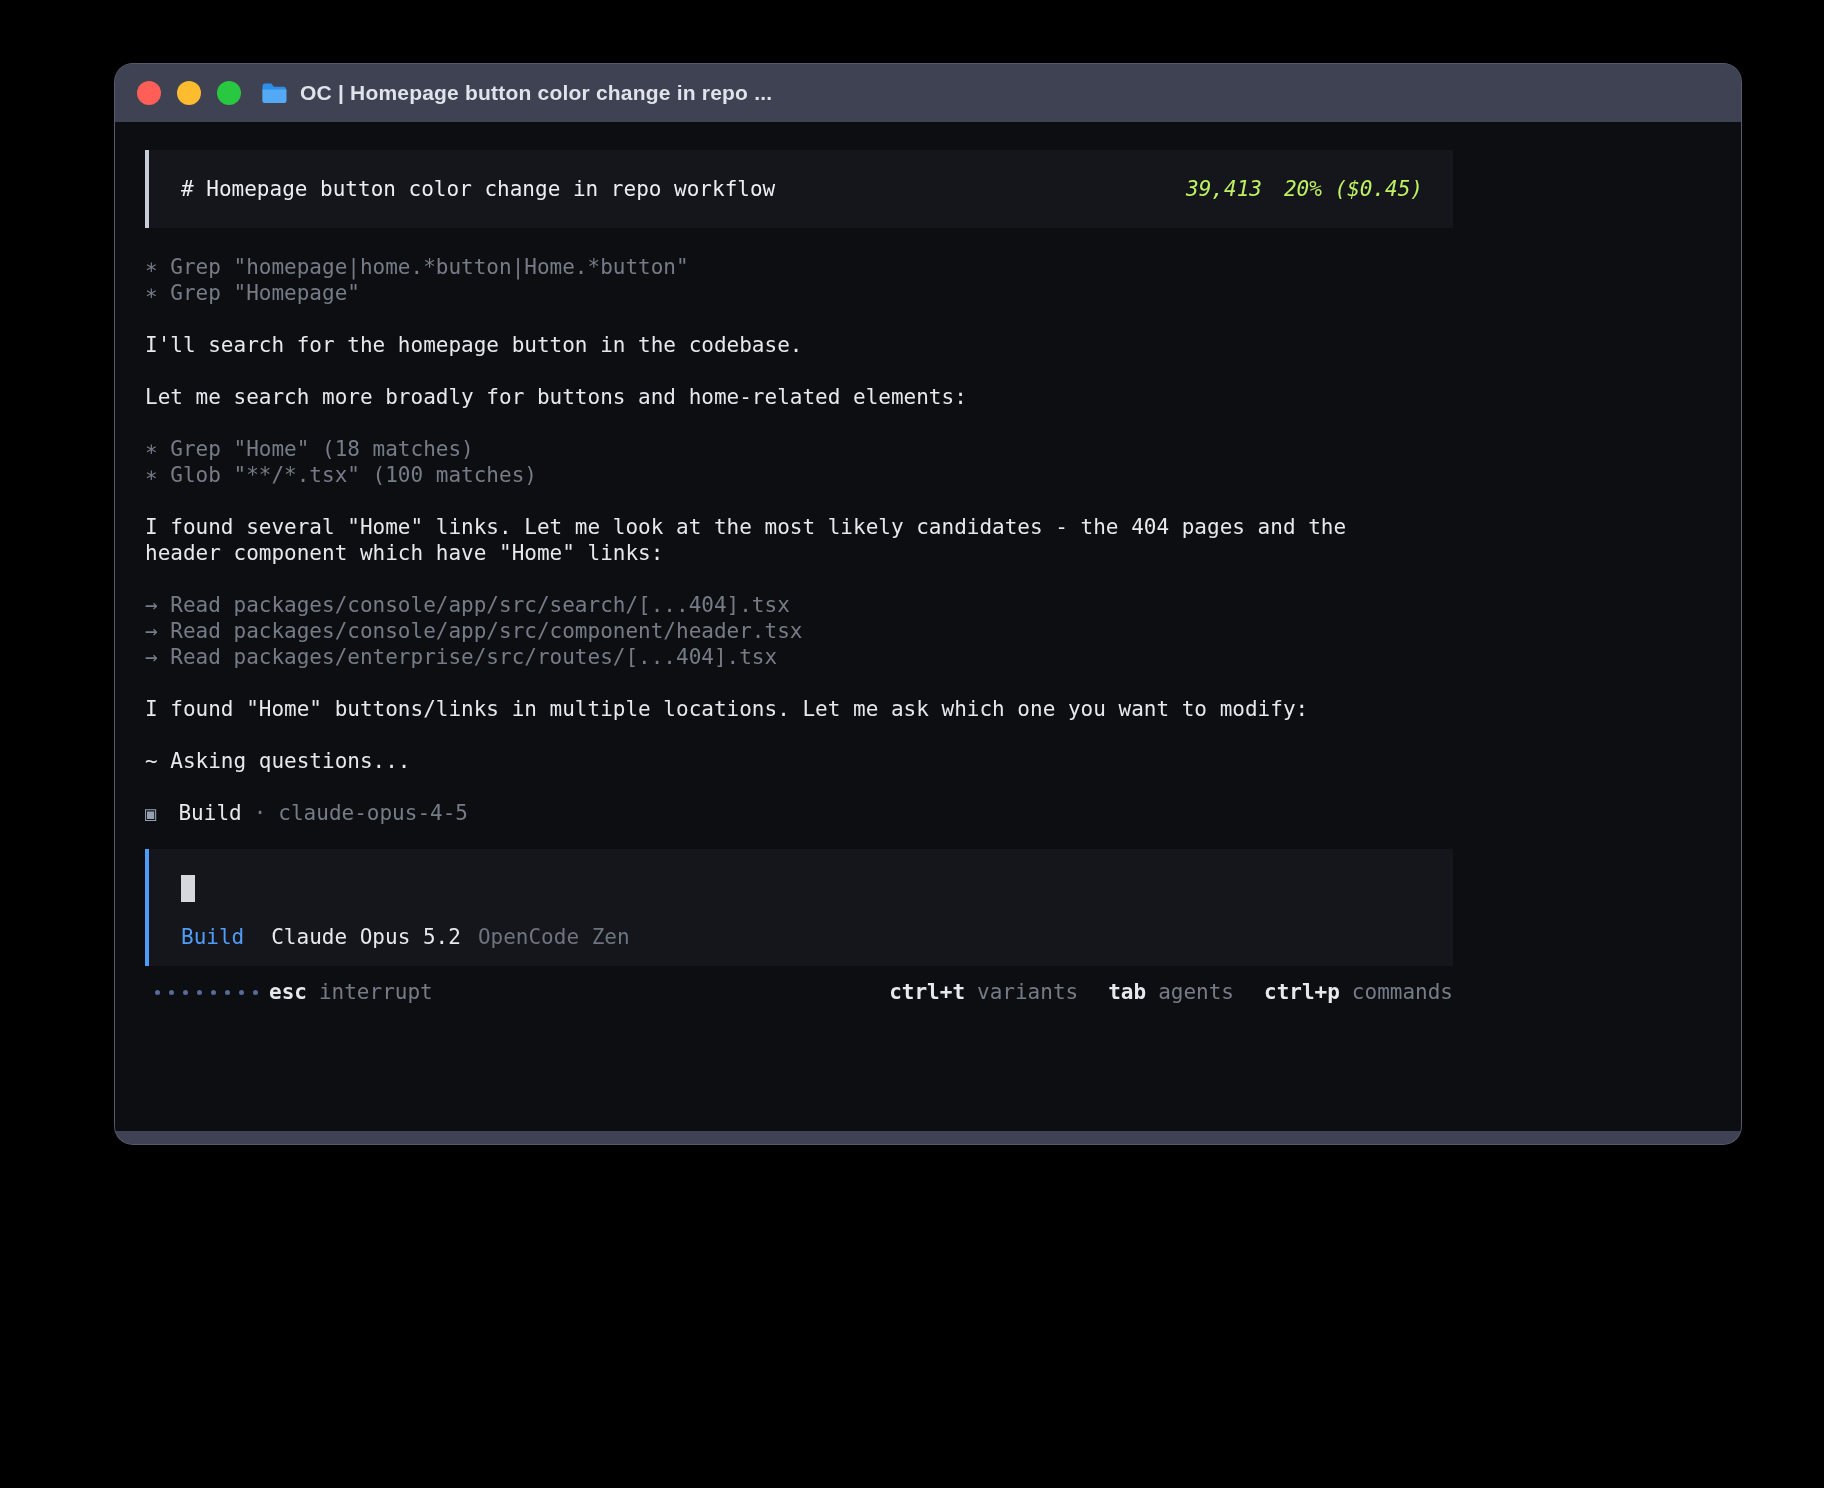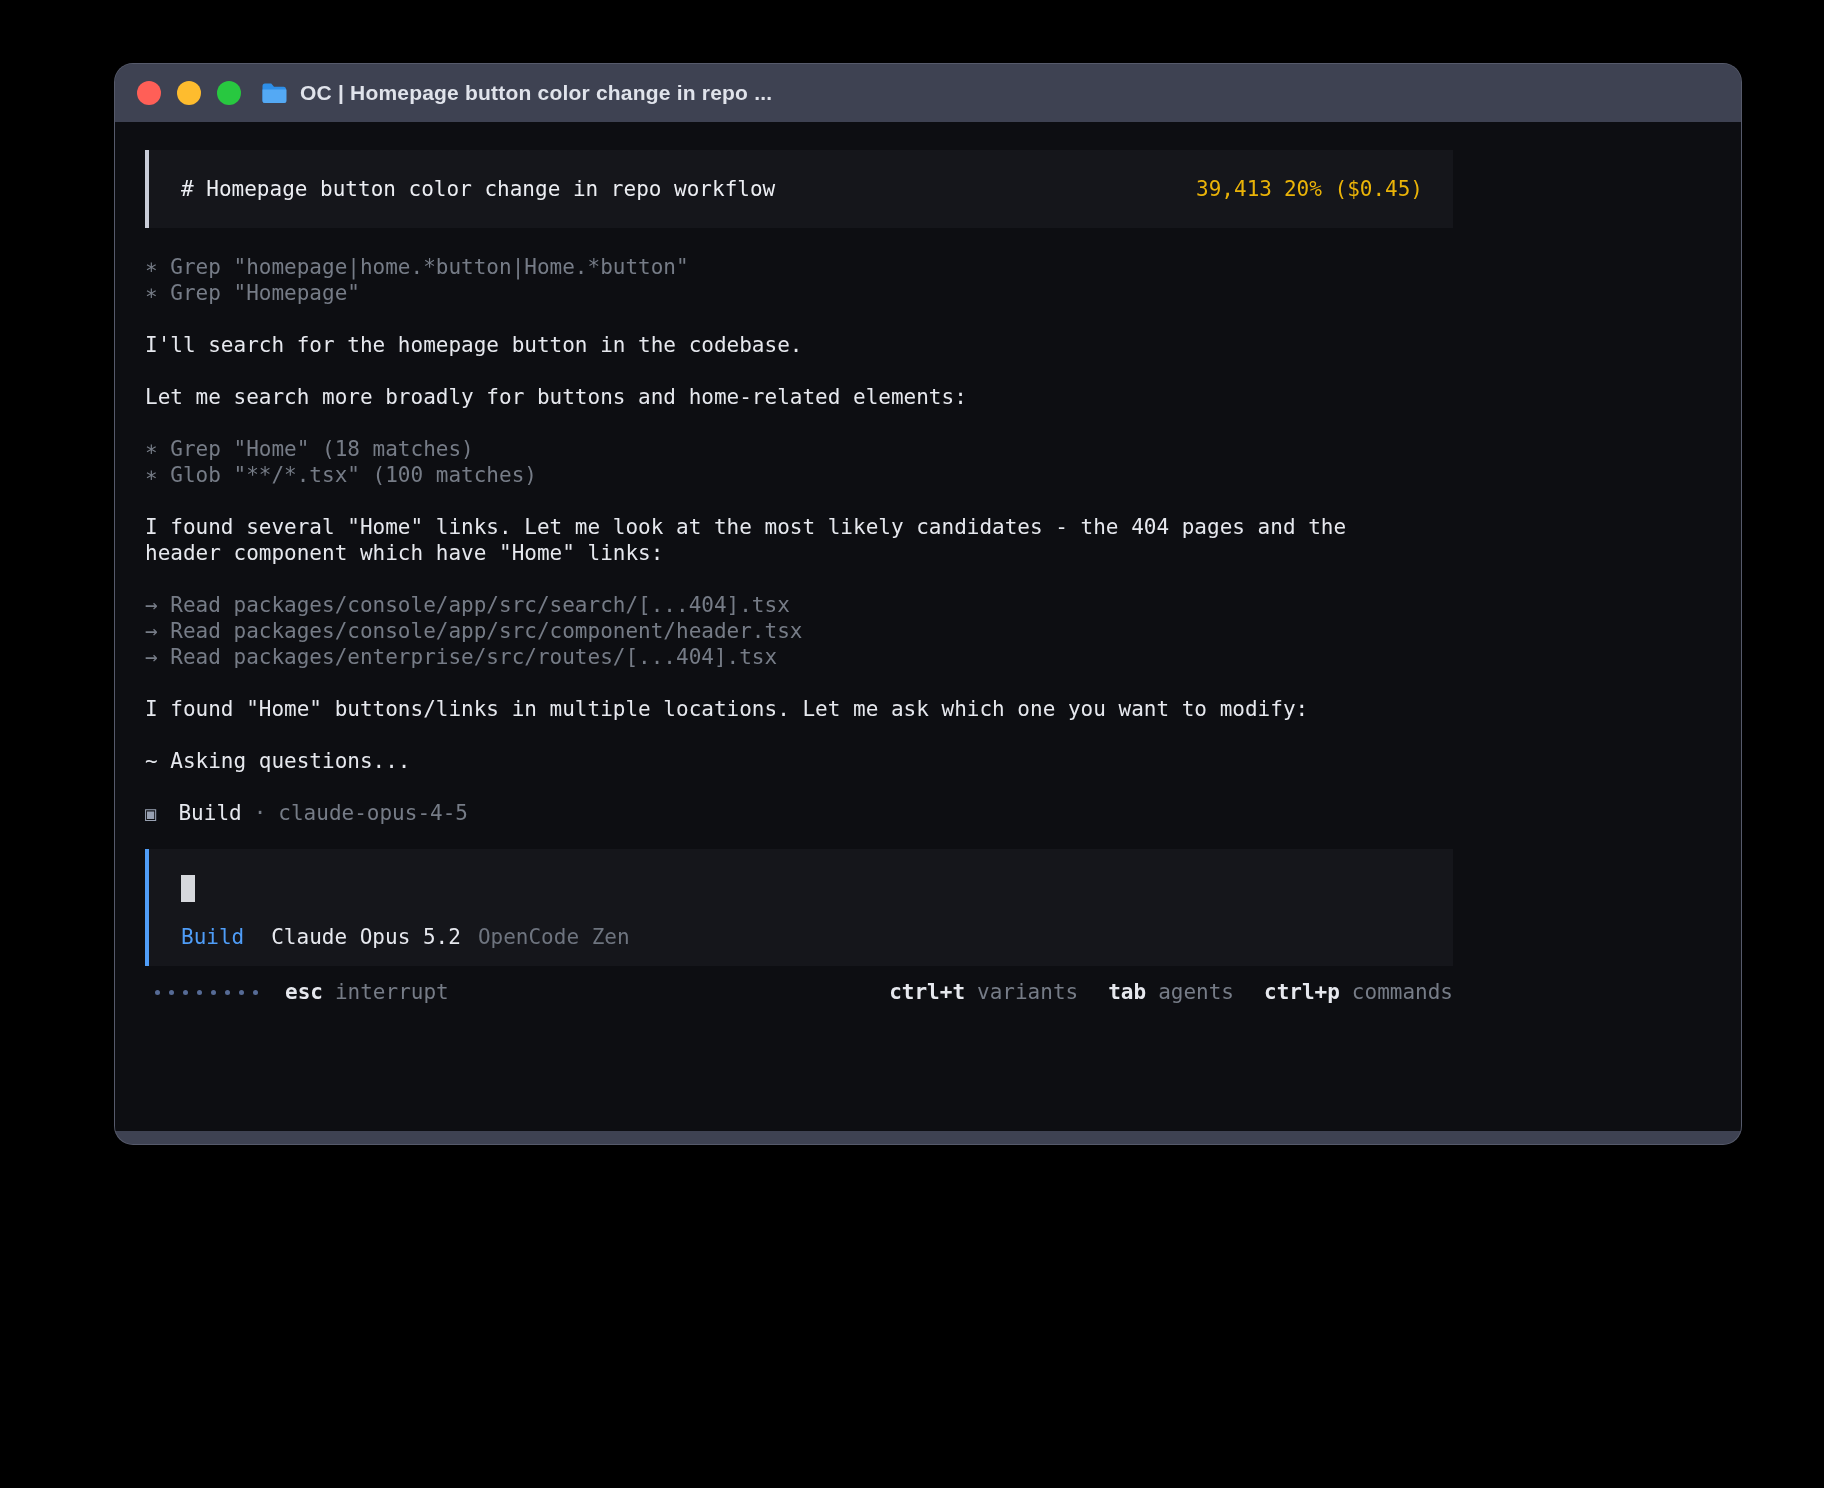--- a/index.html
+++ b/index.html
@@ -18,21 +18,21 @@
   .titlewrap{display:flex;align-items:center;gap:12px;margin-left:20px;min-width:0;}
   .title{font-family:"Liberation Sans",sans-serif;font-weight:700;font-size:21px;color:#e0e3eb;
          letter-spacing:.2px;white-space:nowrap;}
 
   .term{position:absolute;left:0;right:0;top:58px;bottom:13px;background:#0d0e12;
         padding:28px 0 0 30px;overflow:hidden;font-size:21px;line-height:26px;color:#e6e8ee;}
 
   .hblock{display:flex;justify-content:space-between;align-items:center;background:#15161b;
           border-left:4px solid #c9cdd8;padding:26px 30px 26px 32px;width:1308px;box-sizing:border-box;}
   .htitle{font-weight:400;color:#eceef3;white-space:nowrap;}
-  .hstats{color:#eab308;display:flex;gap:12px;white-space:nowrap;}
+  .hstats{color:#bef264;display:flex;gap:22px;white-space:nowrap;font-style:italic;}
 
   .ublock{margin-top:25px;background:#17181d;border-left:4px solid #4f9df8;padding:25px 32px;
           color:#e6e8ee;width:1308px;box-sizing:border-box;}
 
   .transcript{width:1244px;}
   .para{margin-top:26px;}
   .text{color:#e6e8ee;}
   .tool{color:#767c87;}
 
   .agent-line{display:flex;align-items:center;}
@@ -44,21 +44,21 @@
   .input-block{margin-top:23px;background:#15161b;border-left:4px solid #4f9df8;
                padding:26px 32px 16px 32px;width:1308px;box-sizing:border-box;cursor:text;}
   .cursor{width:14px;height:27px;background:#d6d8dd;}
   .model-line{margin-top:22px;display:flex;align-items:baseline;white-space:nowrap;}
   .mode{color:#4f9df8;margin-right:27px;}
   .model{color:#e6e8ee;margin-right:17px;}
   .provider{color:#6e747f;}
 
   .footer{width:1308px;margin-top:13px;display:flex;justify-content:space-between;align-items:center;
           padding-left:10px;box-sizing:border-box;}
-  .f-left{display:flex;align-items:center;gap:27px;}
+  .f-left{display:flex;align-items:center;gap:11px;}
   .dots{display:flex;gap:9px;align-items:center;}
   .dot{width:5px;height:5px;border-radius:50%;background:#566b96;}
   .kgroup{display:flex;gap:12px;white-space:nowrap;}
   .key{font-weight:700;color:#e6e8ee;}
   .lbl{color:#767c87;}
   .f-right{display:flex;gap:30px;}
 </style>
 </head>
 <body>
 

